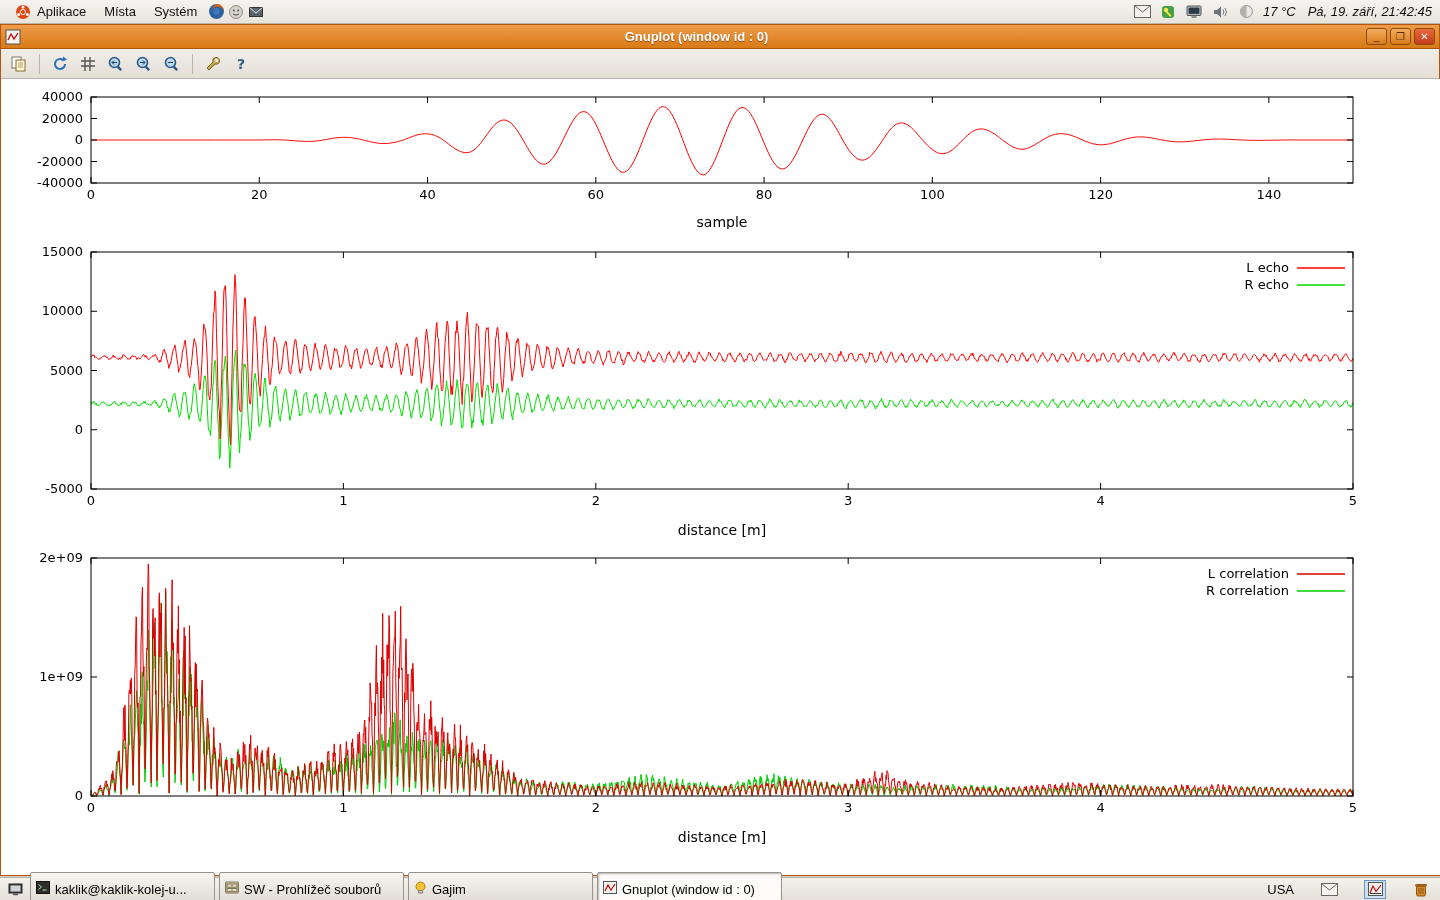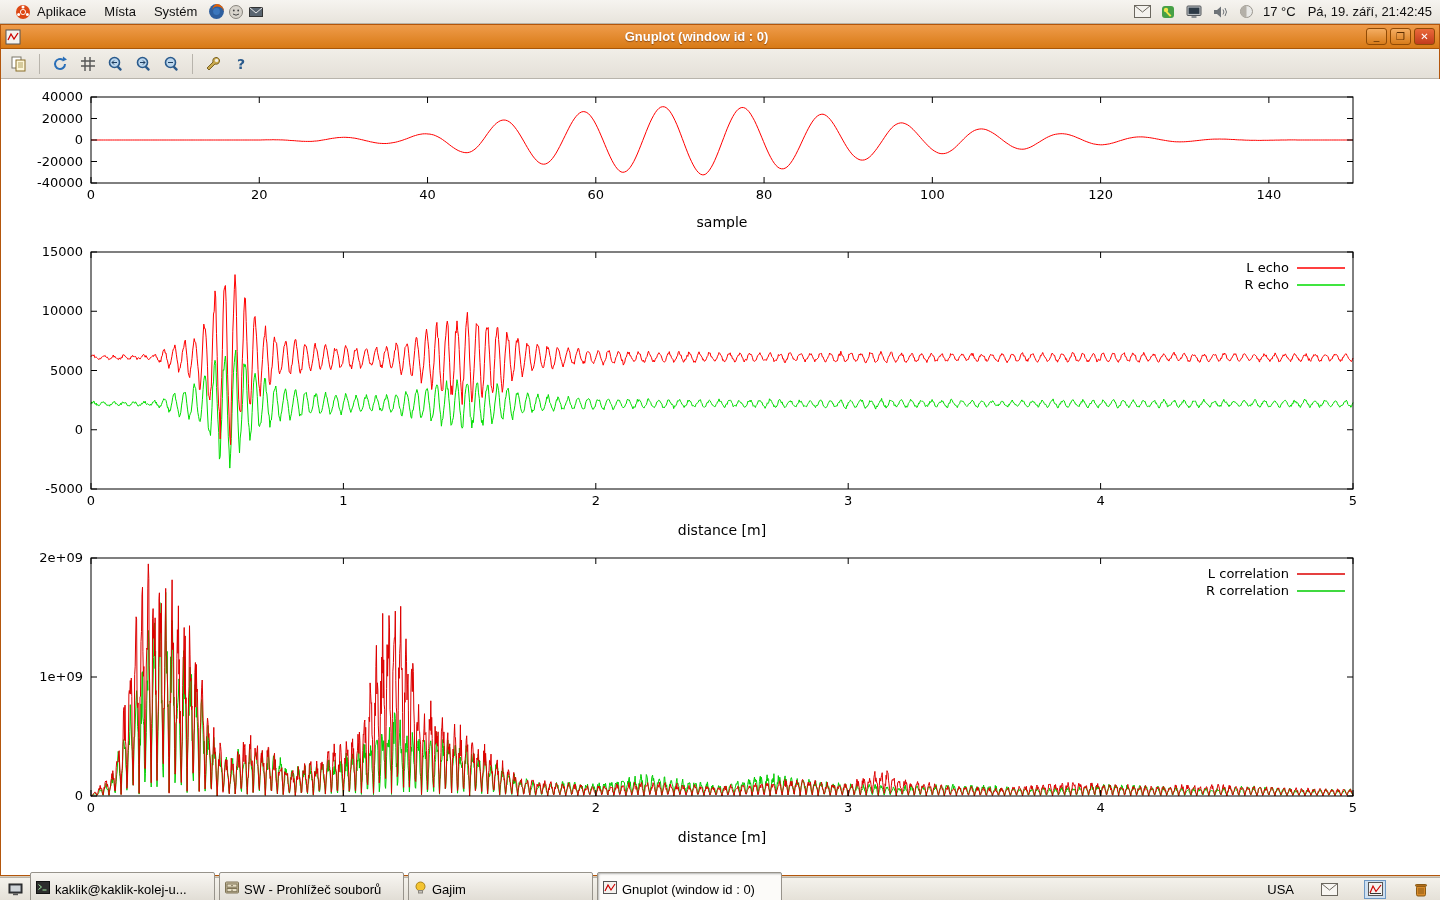--- a/index.html
+++ b/index.html
@@ -5,21 +5,21 @@
   * { margin:0; padding:0; box-sizing:border-box; }
   html,body { width:1440px; height:900px; overflow:hidden; font-family:"Liberation Sans","DejaVu Sans",sans-serif; background:#d8cbb8; }
   .desktop { position:relative; width:1144px; height:900px; }
 
   
   .top-panel { position:absolute; top:0; left:0; width:1440px; height:24px;
     background:linear-gradient(#f6f4f0,#e8e4dc); border-bottom:1px solid #b8b4aa;
     display:flex; align-items:center; font-size:13px; color:#101010; }
   .panel-left { display:flex; align-items:center; gap:2px; padding-left:6px; }
   .menu-item { display:flex; align-items:center; gap:5px; padding:2px 8px; cursor:default; }
-  .panel-right { margin-left:auto; display:flex; align-items:center; gap:8px; padding-right:8px; }
+  .panel-right { margin-left:auto; display:flex; align-items:center; gap:8px; padding-right:8px;font-style:italic; }
   .panel-icon { width:18px; height:18px; display:flex; align-items:center; justify-content:center; }
   .clock { white-space:nowrap; padding-left:4px; }
 
   
   .window { position:absolute; top:24px; left:0; width:1440px; height:852px;
     border:1px solid #b3560c; background:#fff; }
   .titlebar { height:24px; background:linear-gradient(#ef9c4b,#d87a16);
     border-bottom:1px solid #a85608; display:flex; align-items:center; padding:0 4px; }
   .titlebar-title { flex:1; text-align:center; color:#fff; font-weight:bold; font-size:13px;
     text-shadow:0 1px 1px rgba(80,30,0,.55); }

